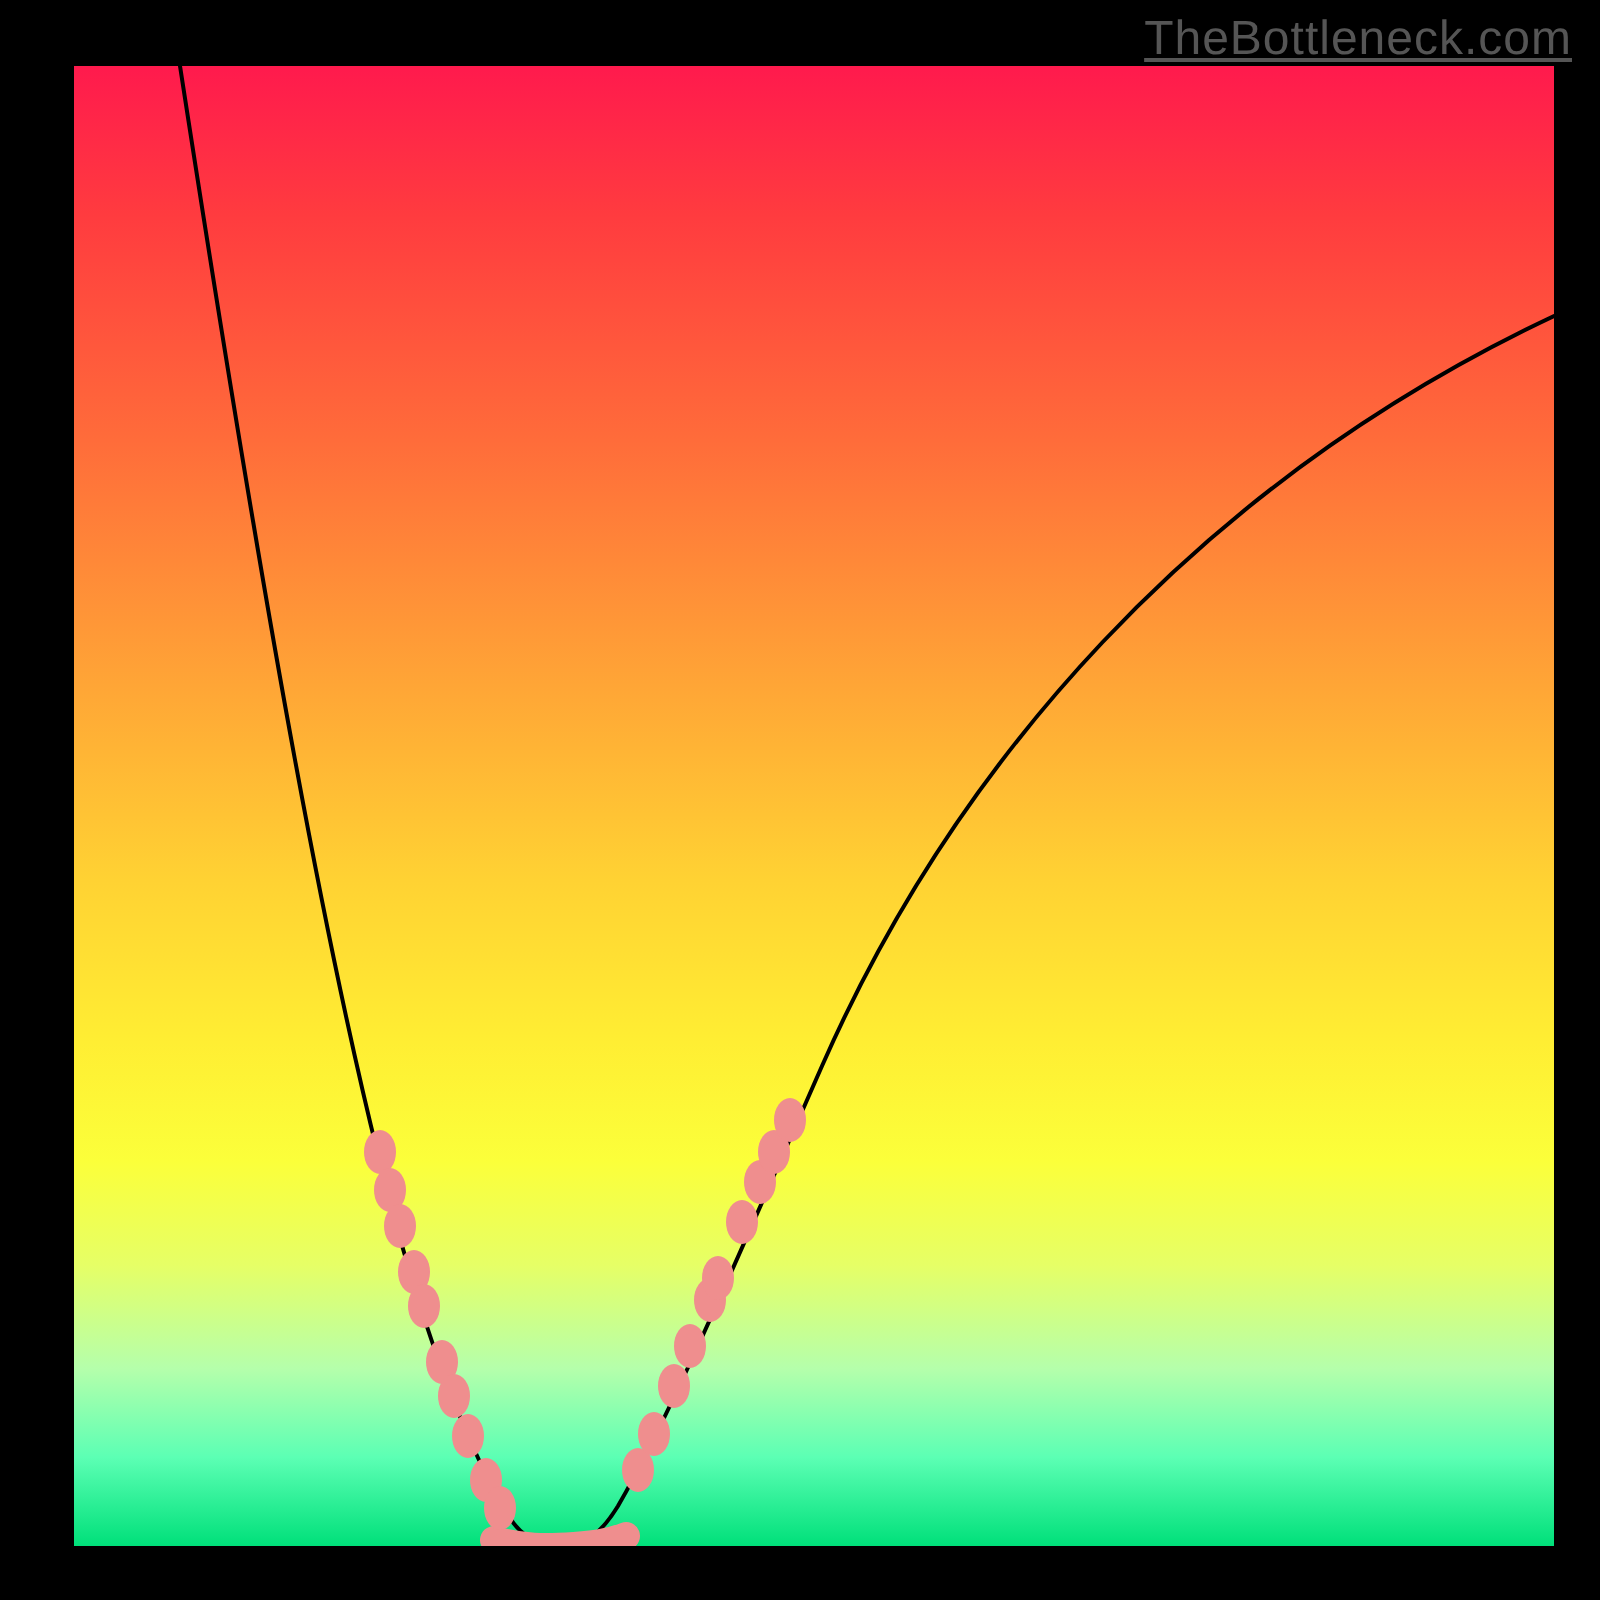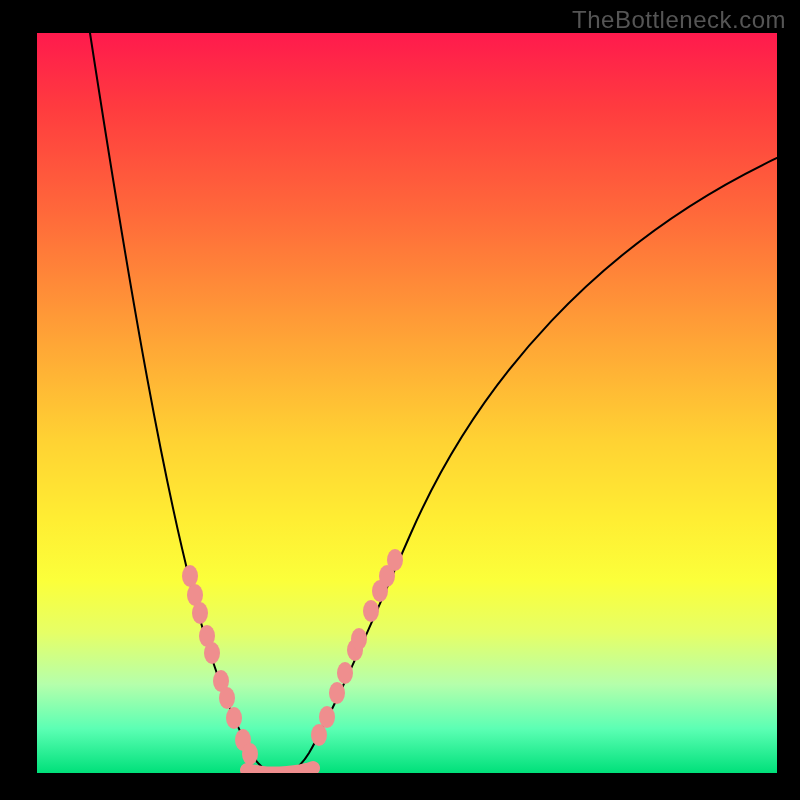--- a/index.html
+++ b/index.html
@@ -41,20 +41,21 @@
   .watermark {
     position: absolute;
     top: 6px;
     right: 14px;
     font-family: Arial, Helvetica, sans-serif;
     font-size: 24px;
     color: #555;
     letter-spacing: 0.5px;
     font-weight: 500;
     user-select: none;
+    text-decoration: underline;
   }
   svg.curves {
     position: absolute;
     left: 0;
     top: 0;
     width: 740px;
     height: 740px;
   }
 </style>
 </head>

